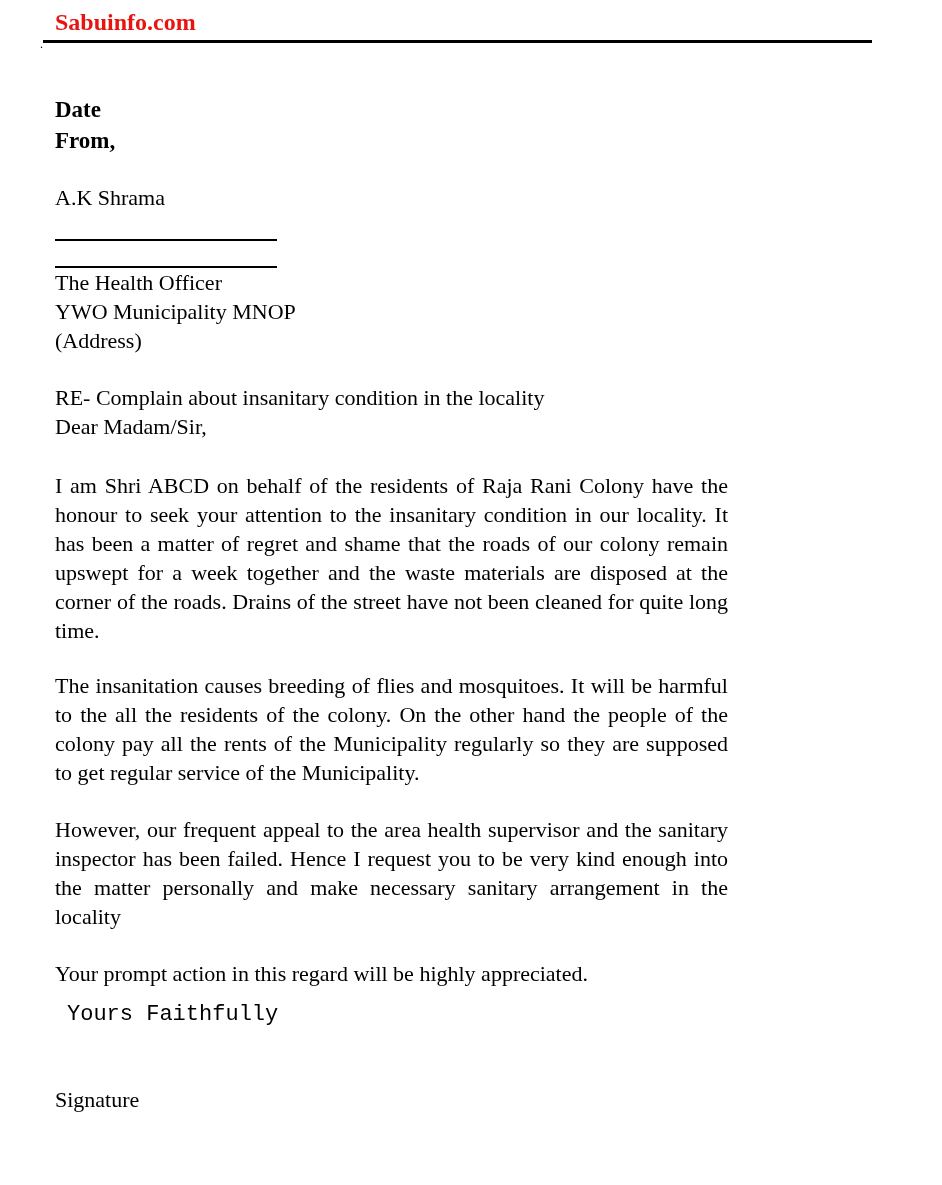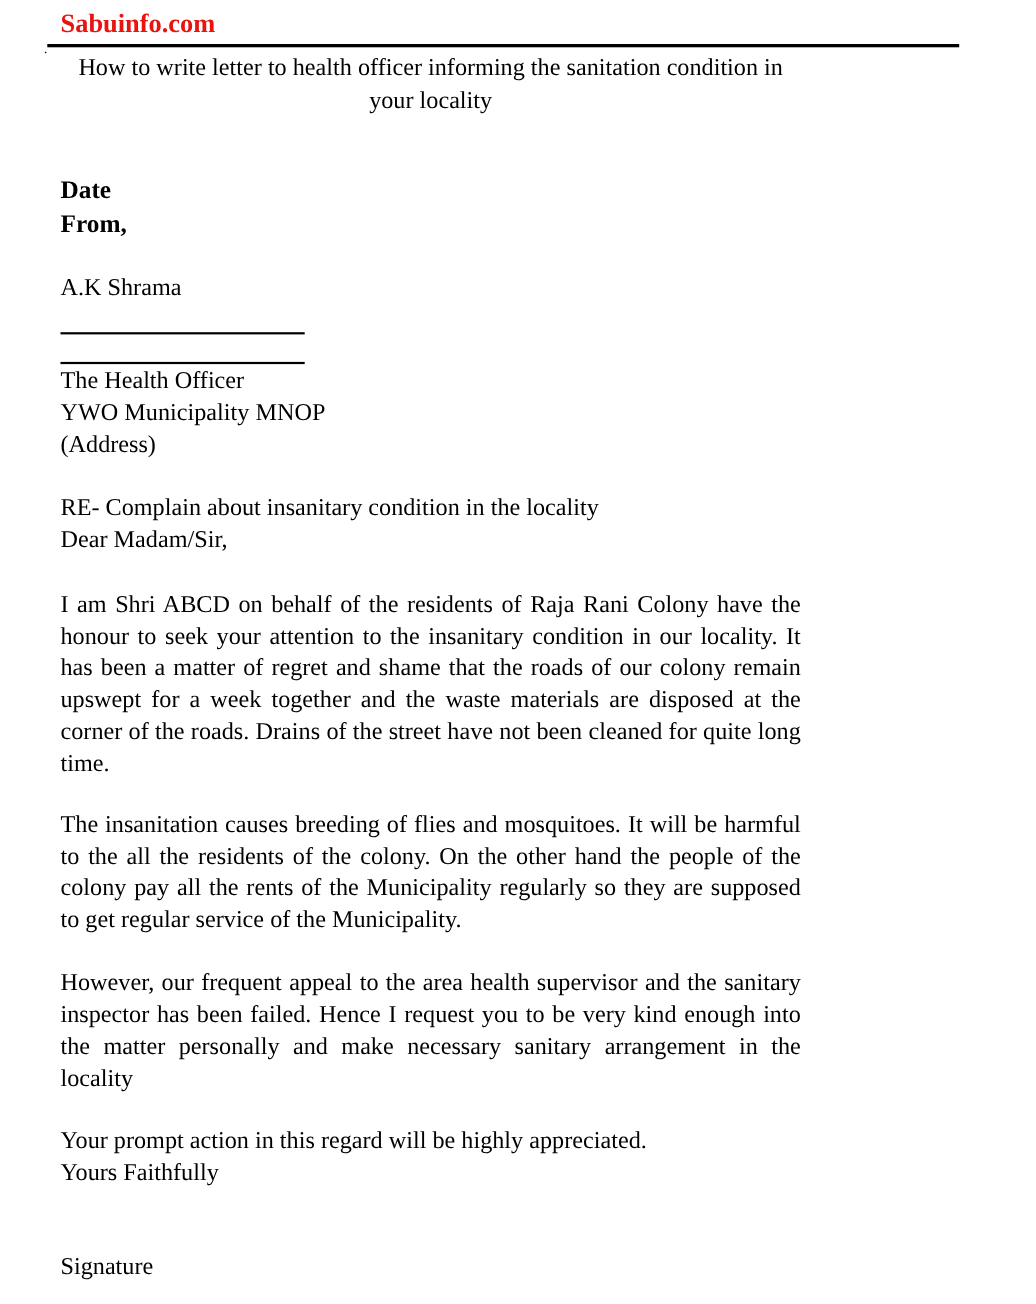--- a/index.html
+++ b/index.html
@@ -84,36 +84,35 @@
   }
   .para {
     margin: 30px 0 0 0;
     text-align: justify;
   }
   .para.p2 { margin-top: 26px; }
   .para.p3 { margin-top: 28px; }
   .closing {
     margin-top: 28px;
   }
-  .signoff { margin: 0; }
+  .signoff { margin: 12px; font-family: Liberation Mono, monospace; }
   .signature {
     margin-top: 56px;
   }
 </style>
 </head>
 <body>
 
 <div class="page">
 
   <div class="brand">Sabuinfo.com</div>
 
   <hr class="rule">
   <div class="tick">.</div>
 
-  <h1 class="title">How to write letter to health officer informing the sanitation condition in your locality</h1>
 
   <div class="date-line">Date</div>
 
   <div class="from-label">From,</div>
 
   <div class="from-name">A.K Shrama</div>
 
   <div class="blank-line first"></div>
   <div class="blank-line"></div>
 

